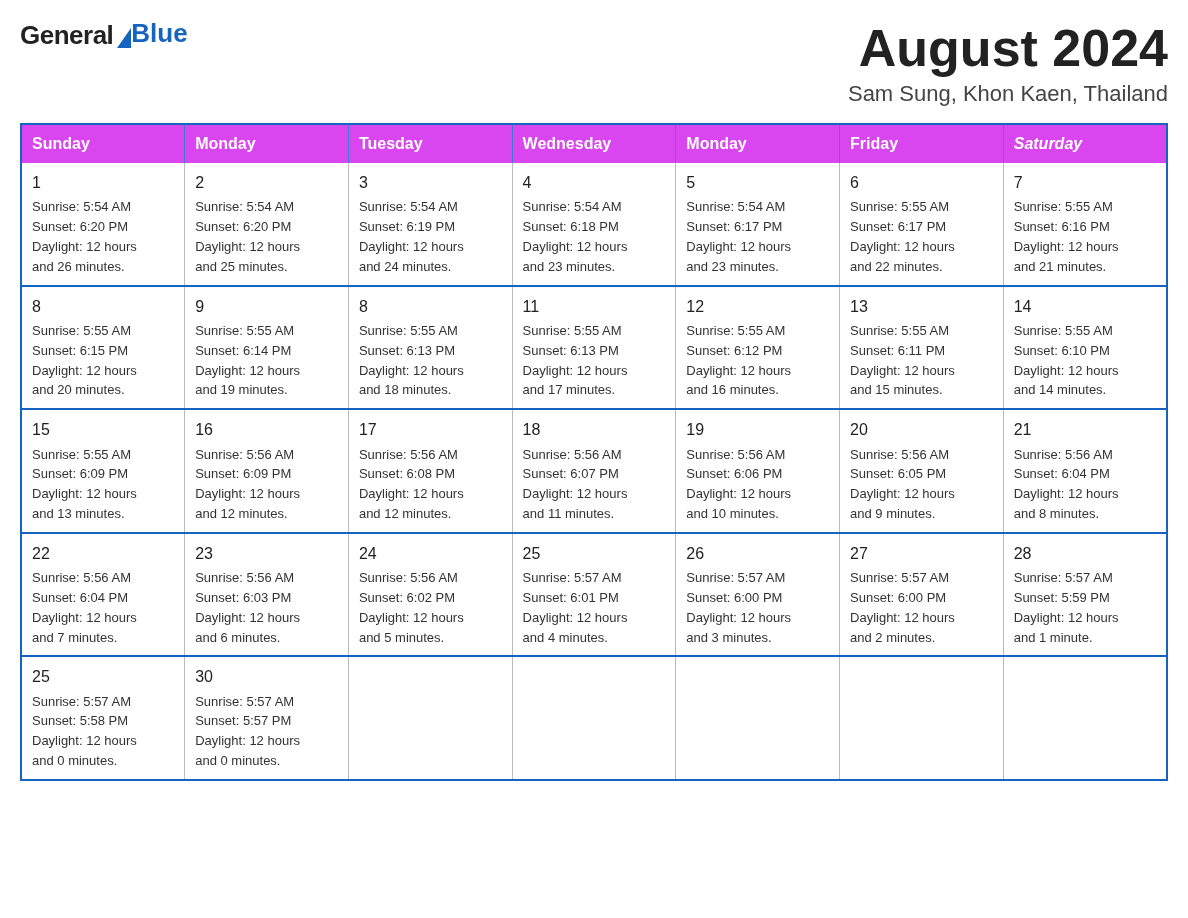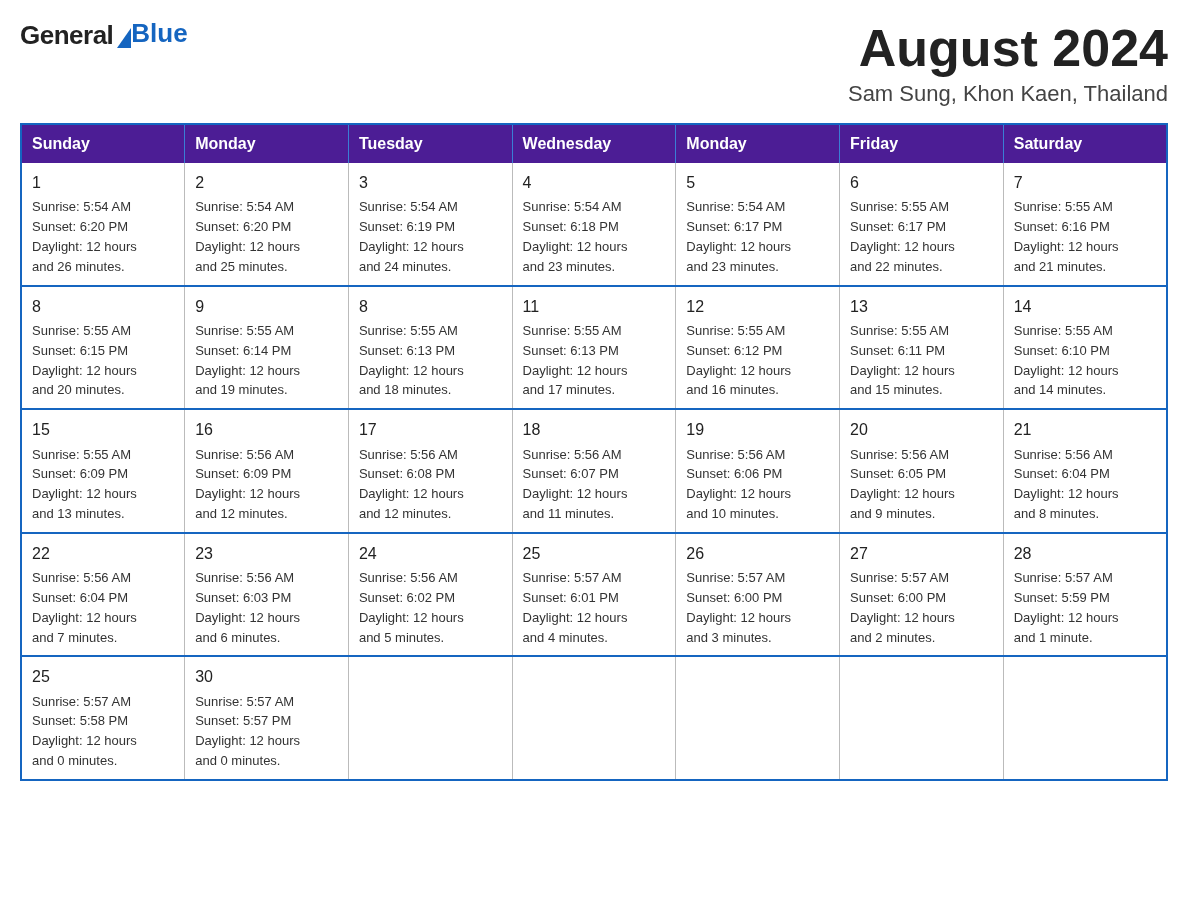--- a/index.html
+++ b/index.html
@@ -59,30 +59,31 @@
       font-size: 22px;
       color: #444;
       margin-top: 4px;
     }
     .calendar-table {
       width: 100%;
       border-collapse: collapse;
       border: 2px solid #1565c0;
     }
     .calendar-table th {
-      background-color: #4c1d95;
+      background-color: #d946ef;
       color: #fff;
       font-size: 16px;
       font-weight: bold;
       padding: 10px 10px;
       text-align: left;
       border-right: 1px solid #3a7fd5;
     }
     .calendar-table th:last-child {
       border-right: none;
+      font-style: italic;
     }
     .calendar-table td {
       vertical-align: top;
       padding: 8px 10px;
       border-right: 1px solid #bbb;
       border-bottom: 2px solid #1565c0;
       font-size: 13px;
       line-height: 1.45;
       width: 14.28%;
       min-height: 90px;

